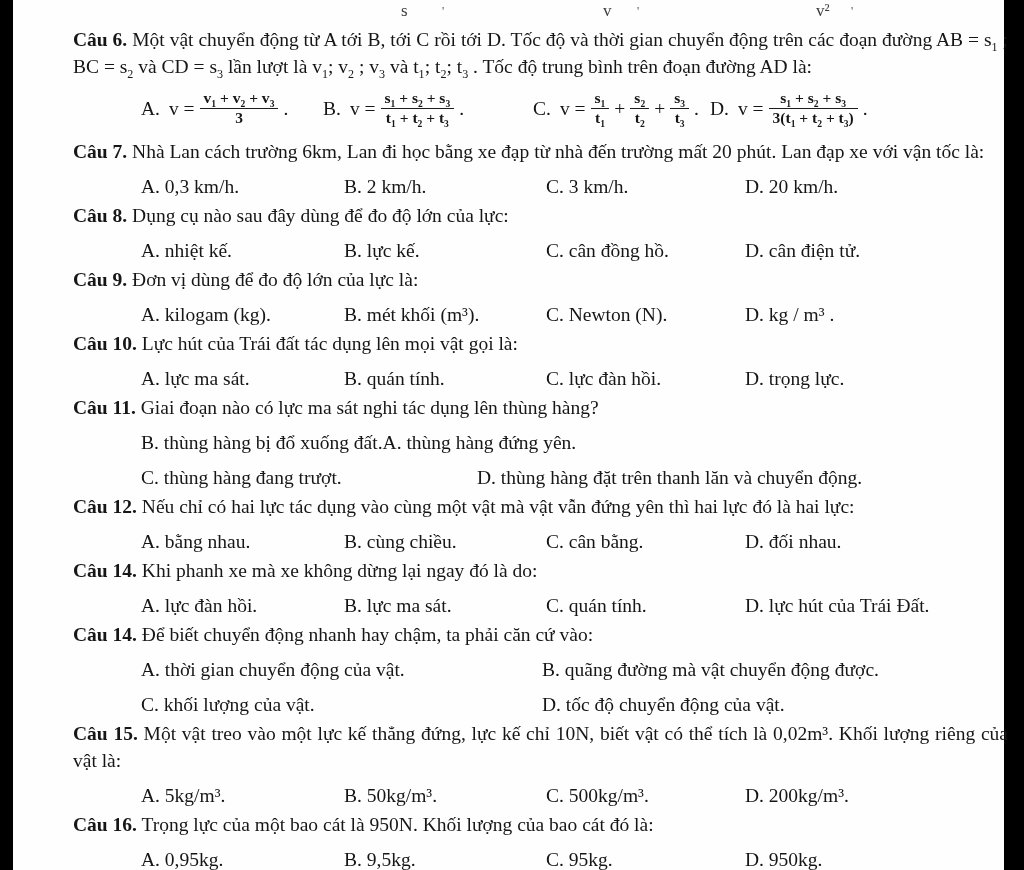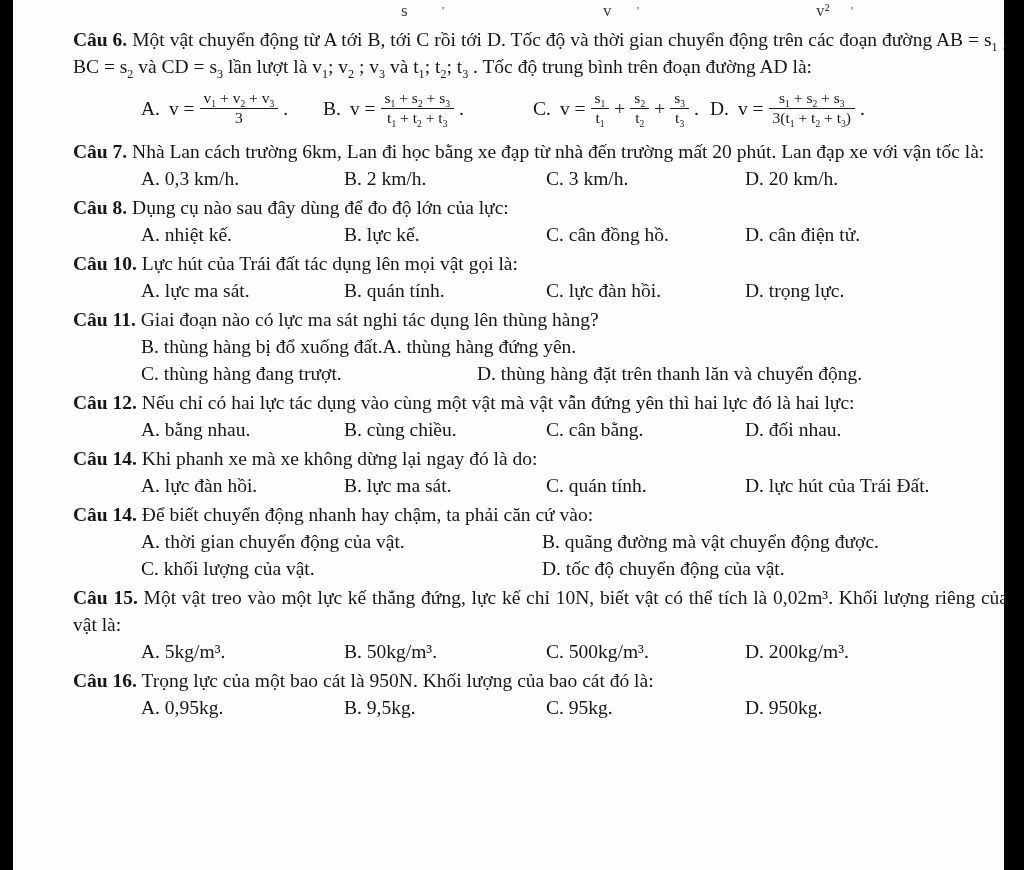--- a/index.html
+++ b/index.html
@@ -13,29 +13,29 @@
     position:absolute;left:60px;top:0;width:935px;color:#161616;
     font-size:19.5px;line-height:27px;
     filter:blur(0.45px);
   }
   .topstrip{position:relative;height:24px;overflow:hidden;}
   .topstrip .frag{position:absolute;top:-3px;font-size:17px;color:#3d3d3d;}
   .topstrip .frag.tick{font-size:12px;top:-2px;color:#555;}
   .q{margin-top:2px;}
   .qtext{text-align:justify;}
   .qnum{font-weight:bold;}
-  .orow{display:flex;margin-left:68px;line-height:27px;}
+  .orow{display:flex;margin-left:68px;line-height:27px;margin-top:8px;}
   .ocell{flex:0 0 auto;white-space:nowrap;}
   .ocell:last-child{flex:0 1 auto;}
   .frow{display:flex;align-items:center;margin-left:68px;height:56px;}
   .fopt{display:inline-flex;align-items:center;white-space:nowrap;}
   .olabel{margin-right:6px;}
   .mx{margin:0 3px;}
   .frac{display:inline-block;vertical-align:middle;text-align:center;
-        font-size:15.5px;line-height:1.18;margin:2px 2px;}
+        font-size:15.5px;line-height:1.18;margin:2px 2px;font-weight:bold;}
   .fn{display:block;border-bottom:1.4px solid #1c1c1c;padding:0 4px;}
   .fd{display:block;padding:0 4px;}
   sub{font-size:0.62em;line-height:0;}
 </style>
 </head>
 <body>
 
 <div class="page">
   <div class="content">
     <div class="topstrip">
@@ -110,20 +110,29 @@
         <div class="q">
           <div class="qtext"><b class="qnum">Câu 8.</b> Dụng cụ nào sau đây dùng để đo độ lớn của lực:</div>
           <div class="orow">
             <span class="ocell" style="width: 203px;">A. nhiệt kế.</span>
             <span class="ocell" style="width: 202px;">B. lực kế.</span>
             <span class="ocell" style="width: 199px;">C. cân đồng hồ.</span>
             <span class="ocell">D. cân điện tử.</span>
           </div>
         </div>
         <div class="q">
+          <div class="qtext"><b class="qnum">Câu 9.</b> Đơn vị dùng để đo độ lớn của lực là:</div>
+          <div class="orow">
+            <span class="ocell" style="width: 203px;">A. kilogam (kg).</span>
+            <span class="ocell" style="width: 202px;">B. mét khối (m³).</span>
+            <span class="ocell" style="width: 199px;">C. Newton (N).</span>
+            <span class="ocell">D. kg / m³ .</span>
+          </div>
+        </div>
+        <div class="q">
           <div class="qtext"><b class="qnum">Câu 10.</b> Lực hút của Trái đất tác dụng lên mọi vật gọi là:</div>
           <div class="orow">
             <span class="ocell" style="width: 203px;">A. lực ma sát.</span>
             <span class="ocell" style="width: 202px;">B. quán tính.</span>
             <span class="ocell" style="width: 199px;">C. lực đàn hồi.</span>
             <span class="ocell">D. trọng lực.</span>
           </div>
         </div>
         <div class="q">
           <div class="qtext"><b class="qnum">Câu 11.</b> Giai đoạn nào có lực ma sát nghi tác dụng lên thùng hàng?</div>

